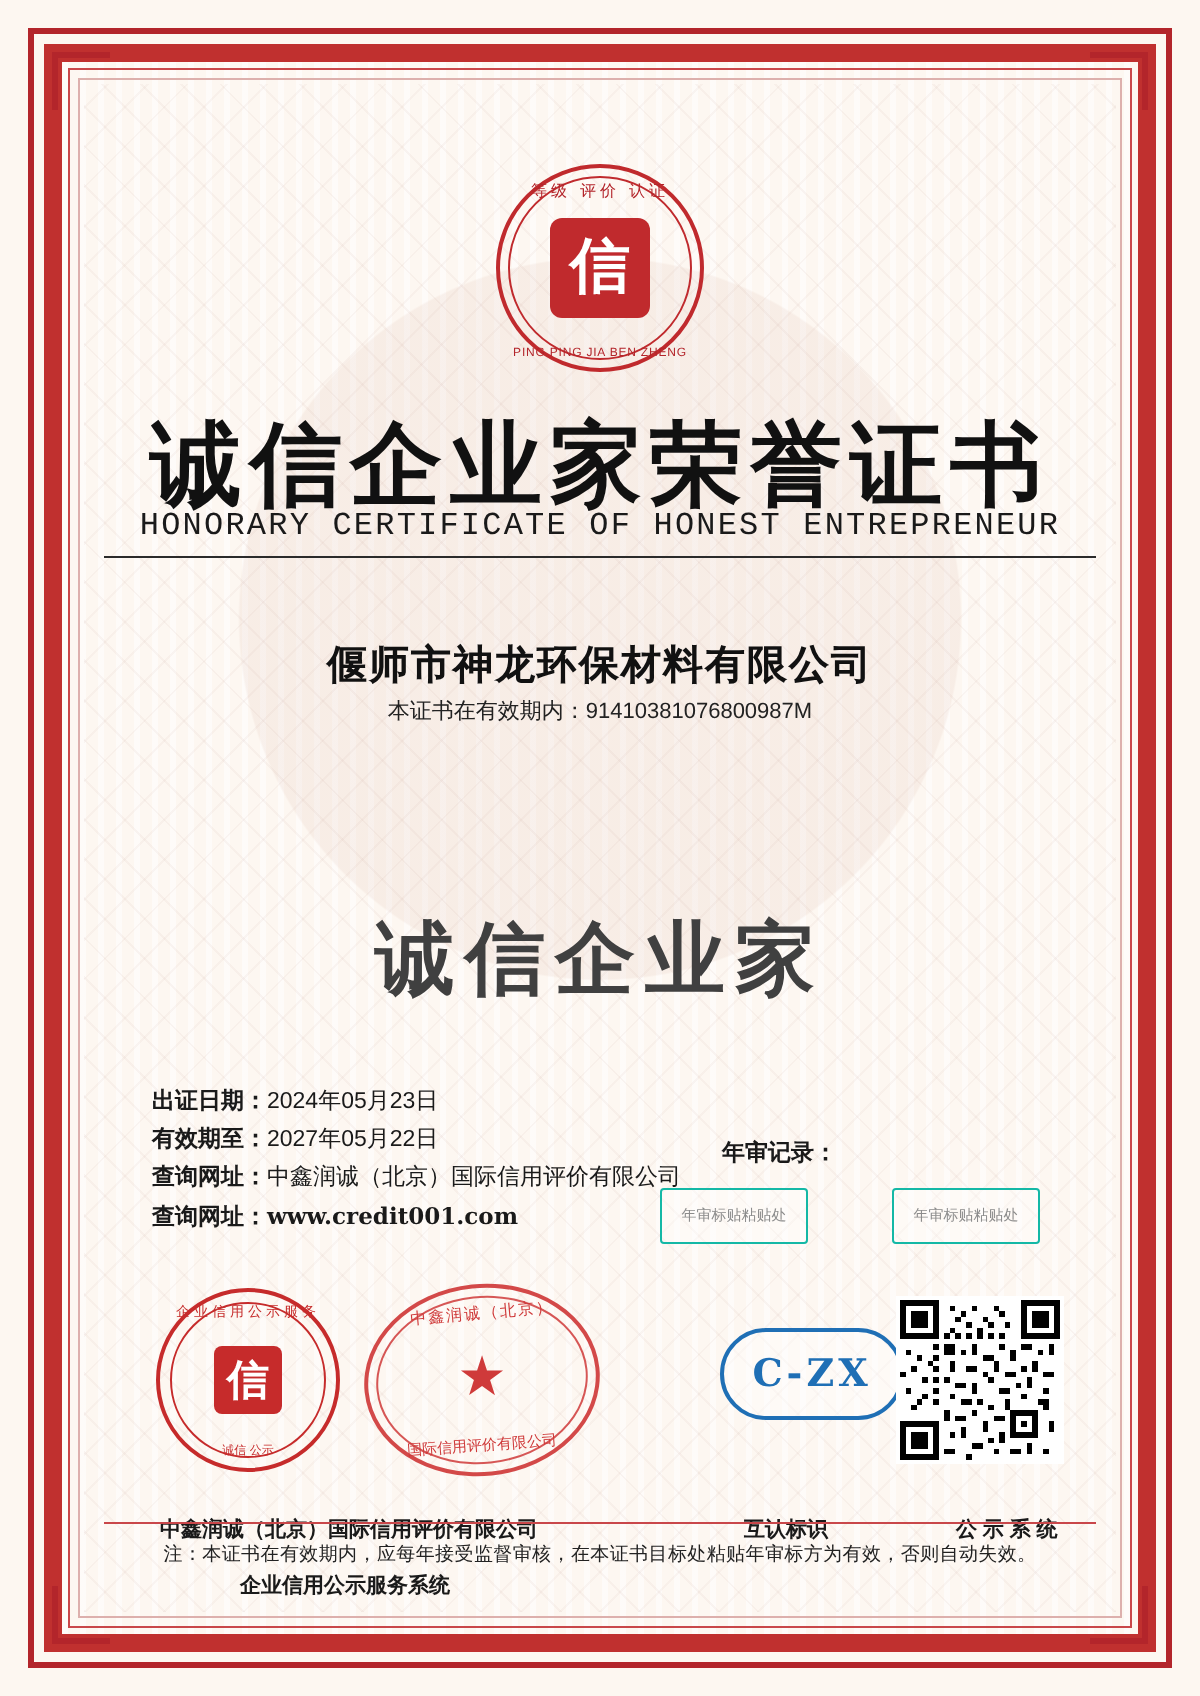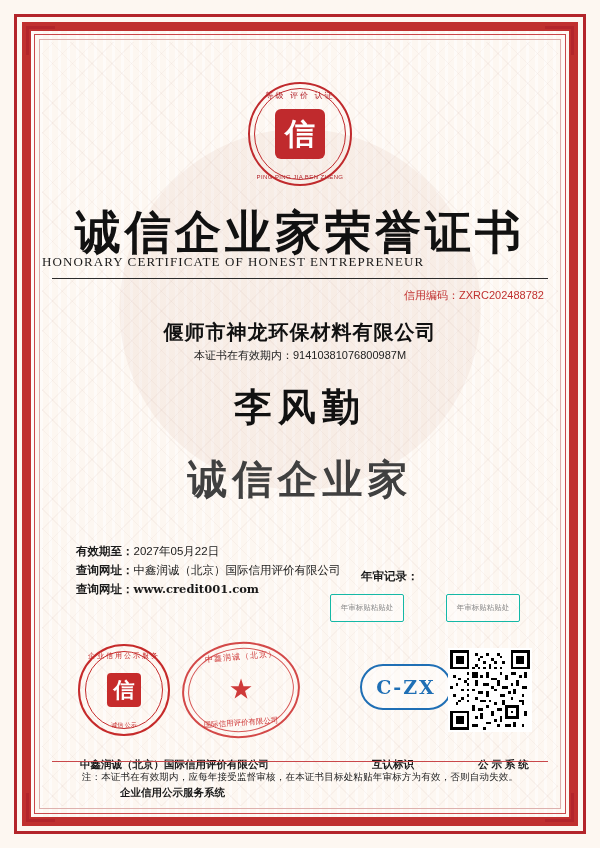--- a/index.html
+++ b/index.html
@@ -166,24 +166,25 @@
     font-weight: bold;
     letter-spacing: 4px;
     color: #111;
     font-family: "DejaVu Serif", serif;
   }
   .title-en {
     position: absolute;
     top: 212px;
     left: 0;
     right: 0;
-    font-size: 13px;
+    text-align: center;
+    font-size: 16px;
     letter-spacing: 1.1px;
     color: #1a1a1a;
-    font-family: Liberation Serif, serif;
+    font-family: Liberation Mono, monospace;
   }
   .title-rule {
     position: absolute;
     top: 236px;
     left: 10px;
     right: 10px;
     height: 1px;
     background: #2b2b2b;
   }
 
@@ -461,32 +462,31 @@
       <div class="seal-ring2"></div>
       <div class="seal-top-text">等级 评价 认证</div>
       <div class="seal-core">信</div>
       <div class="seal-bottom-text">PING PING JIA BEN ZHENG</div>
     </div>
 
     <div class="title-cn">诚信企业家荣誉证书</div>
     <div class="title-en">HONORARY CERTIFICATE OF HONEST ENTREPRENEUR</div>
     <div class="title-rule"></div>
 
-    <div class="credit-no">
-      <span>信用编码：</span><span>ZXRC202488782</span>
-    </div>
 
     <div class="company">偃师市神龙环保材料有限公司</div>
     <div class="usci">本证书在有效期内：91410381076800987M</div>
 
-    <div class="person">李风勤</div>
 
     <div class="award">诚信企业家</div>
 
     <div class="details">
+      <div class="row">
+        <span class="lbl">出证日期：</span><span>2024年05月23日</span>
+      </div>
       <div class="row">
         <span class="lbl">有效期至：</span><span>2027年05月22日</span>
       </div>
       <div class="row">
         <span class="lbl">查询网址：</span><span>中鑫润诚（北京）国际信用评价有限公司</span>
       </div>
       <div class="row">
         <span class="lbl">查询网址：</span><span class="site">www.credit001.com</span>
       </div>
     </div>

